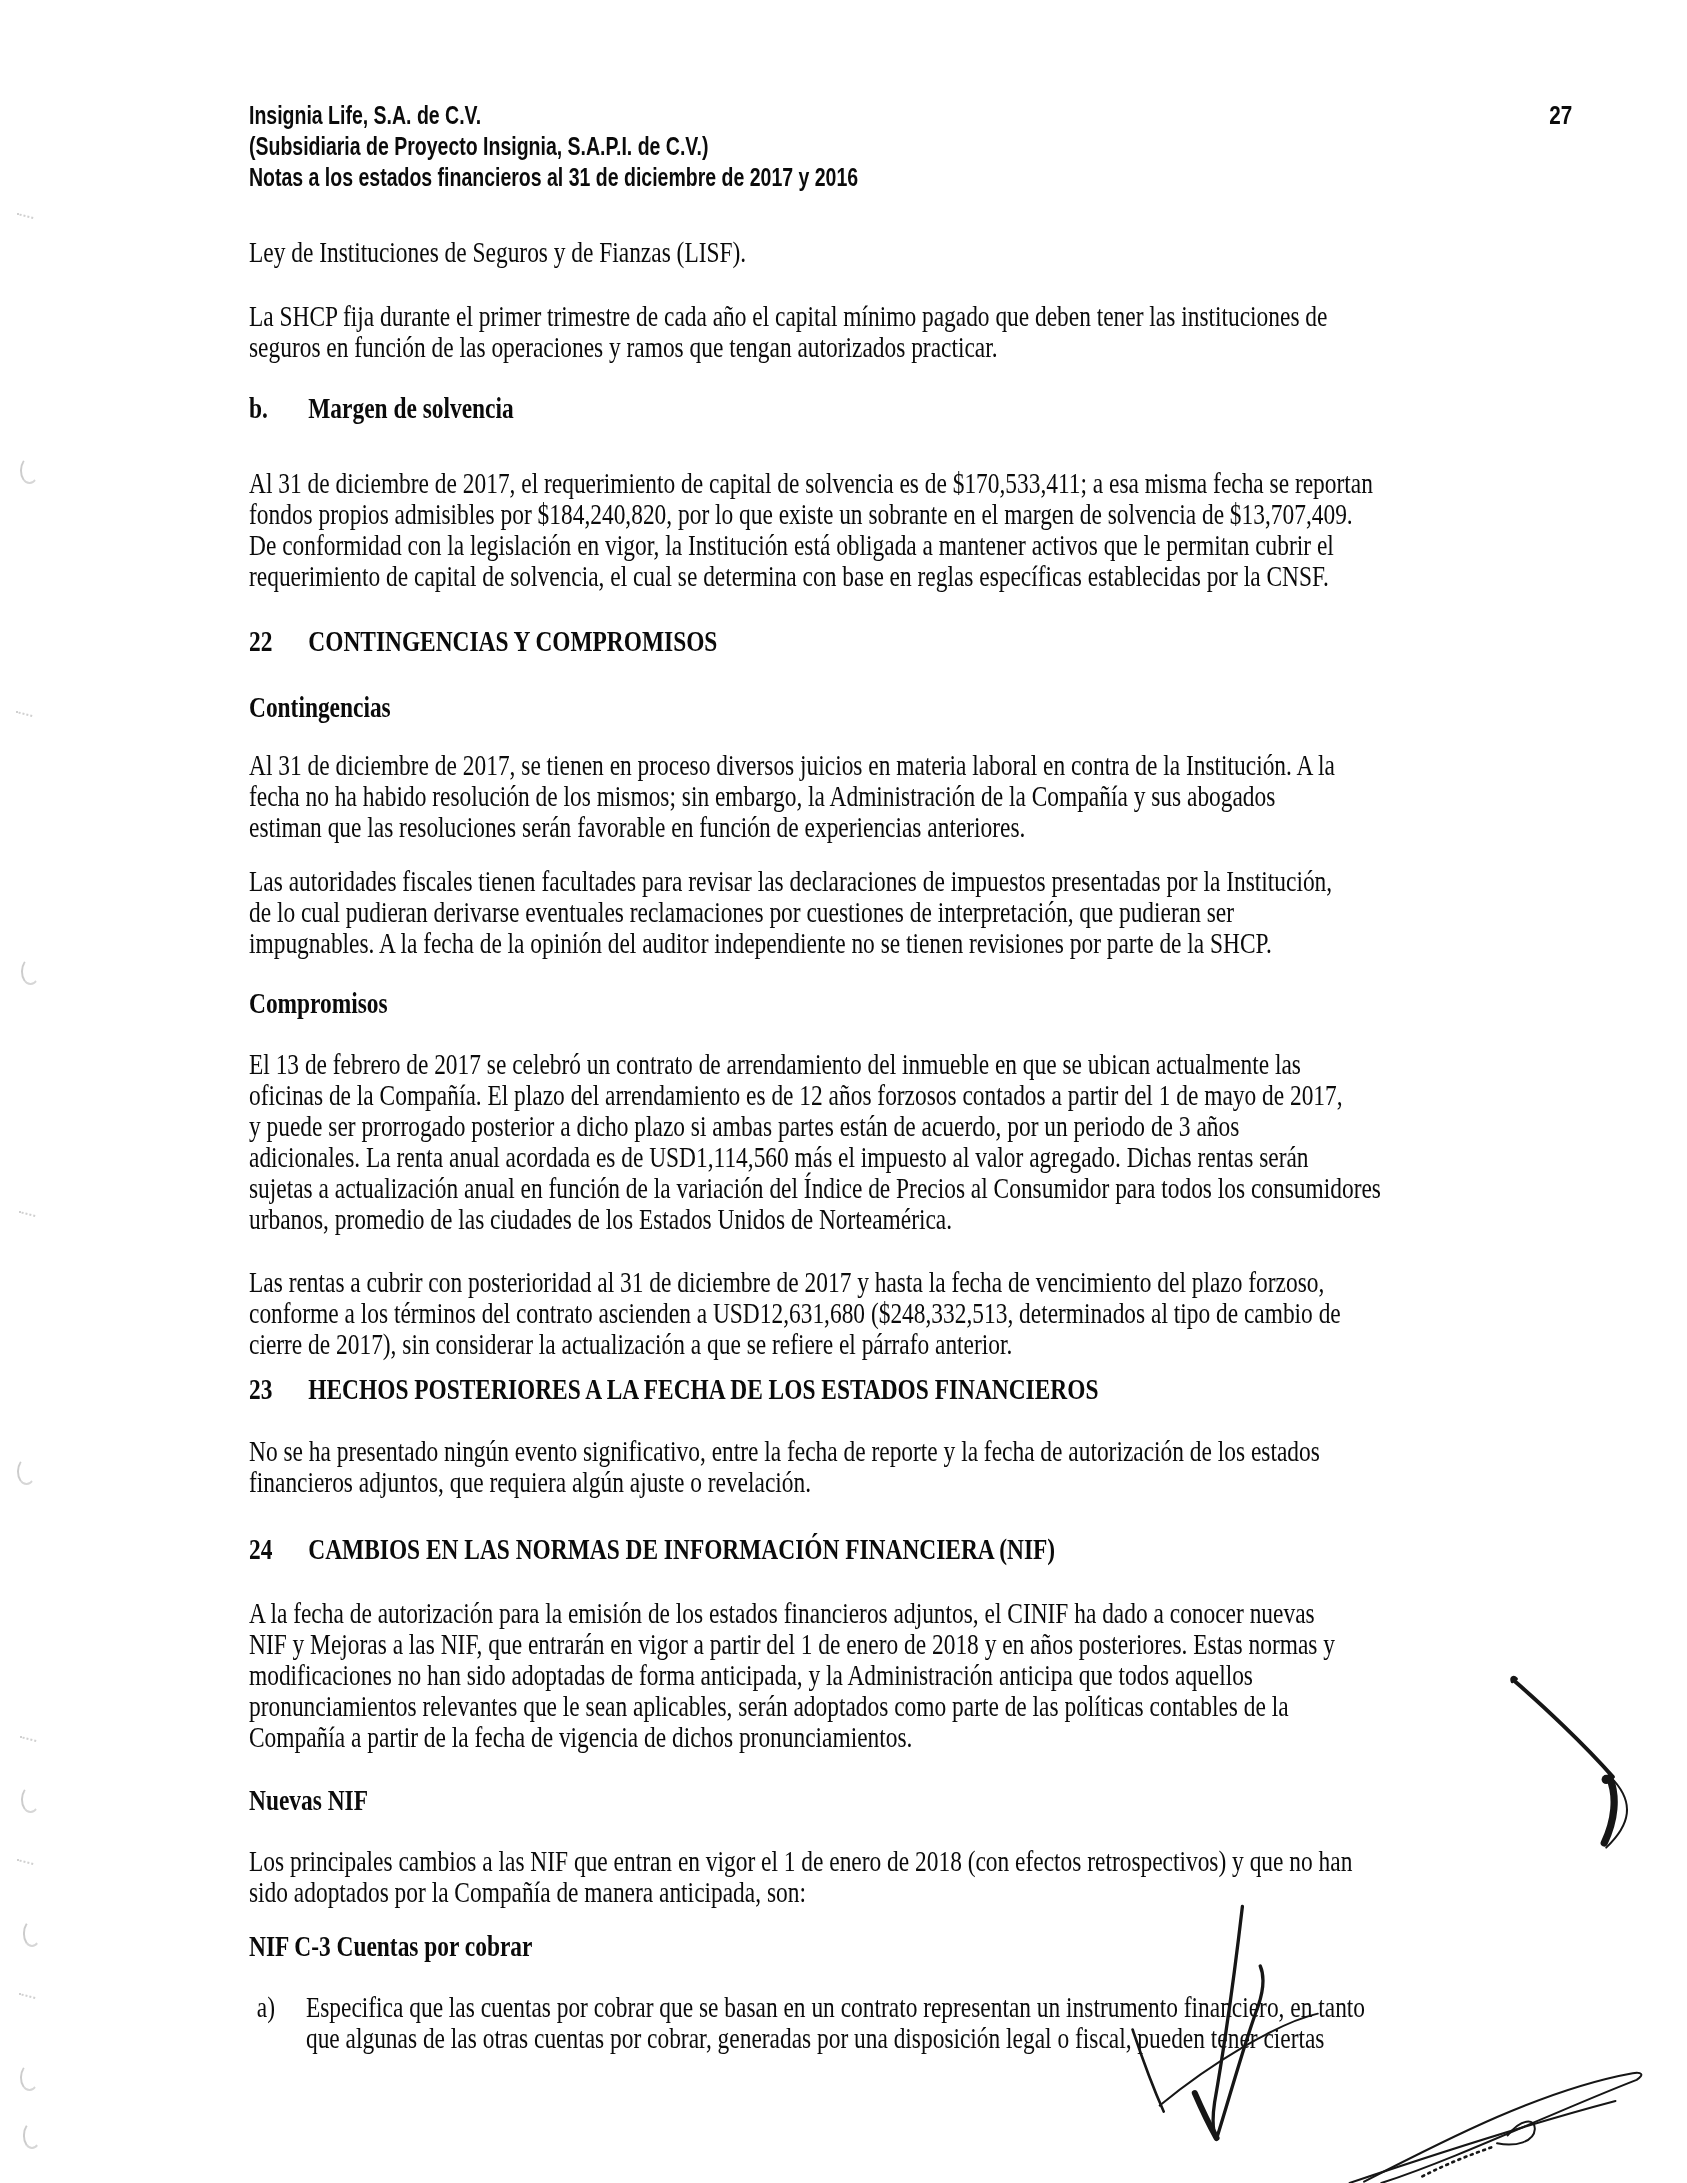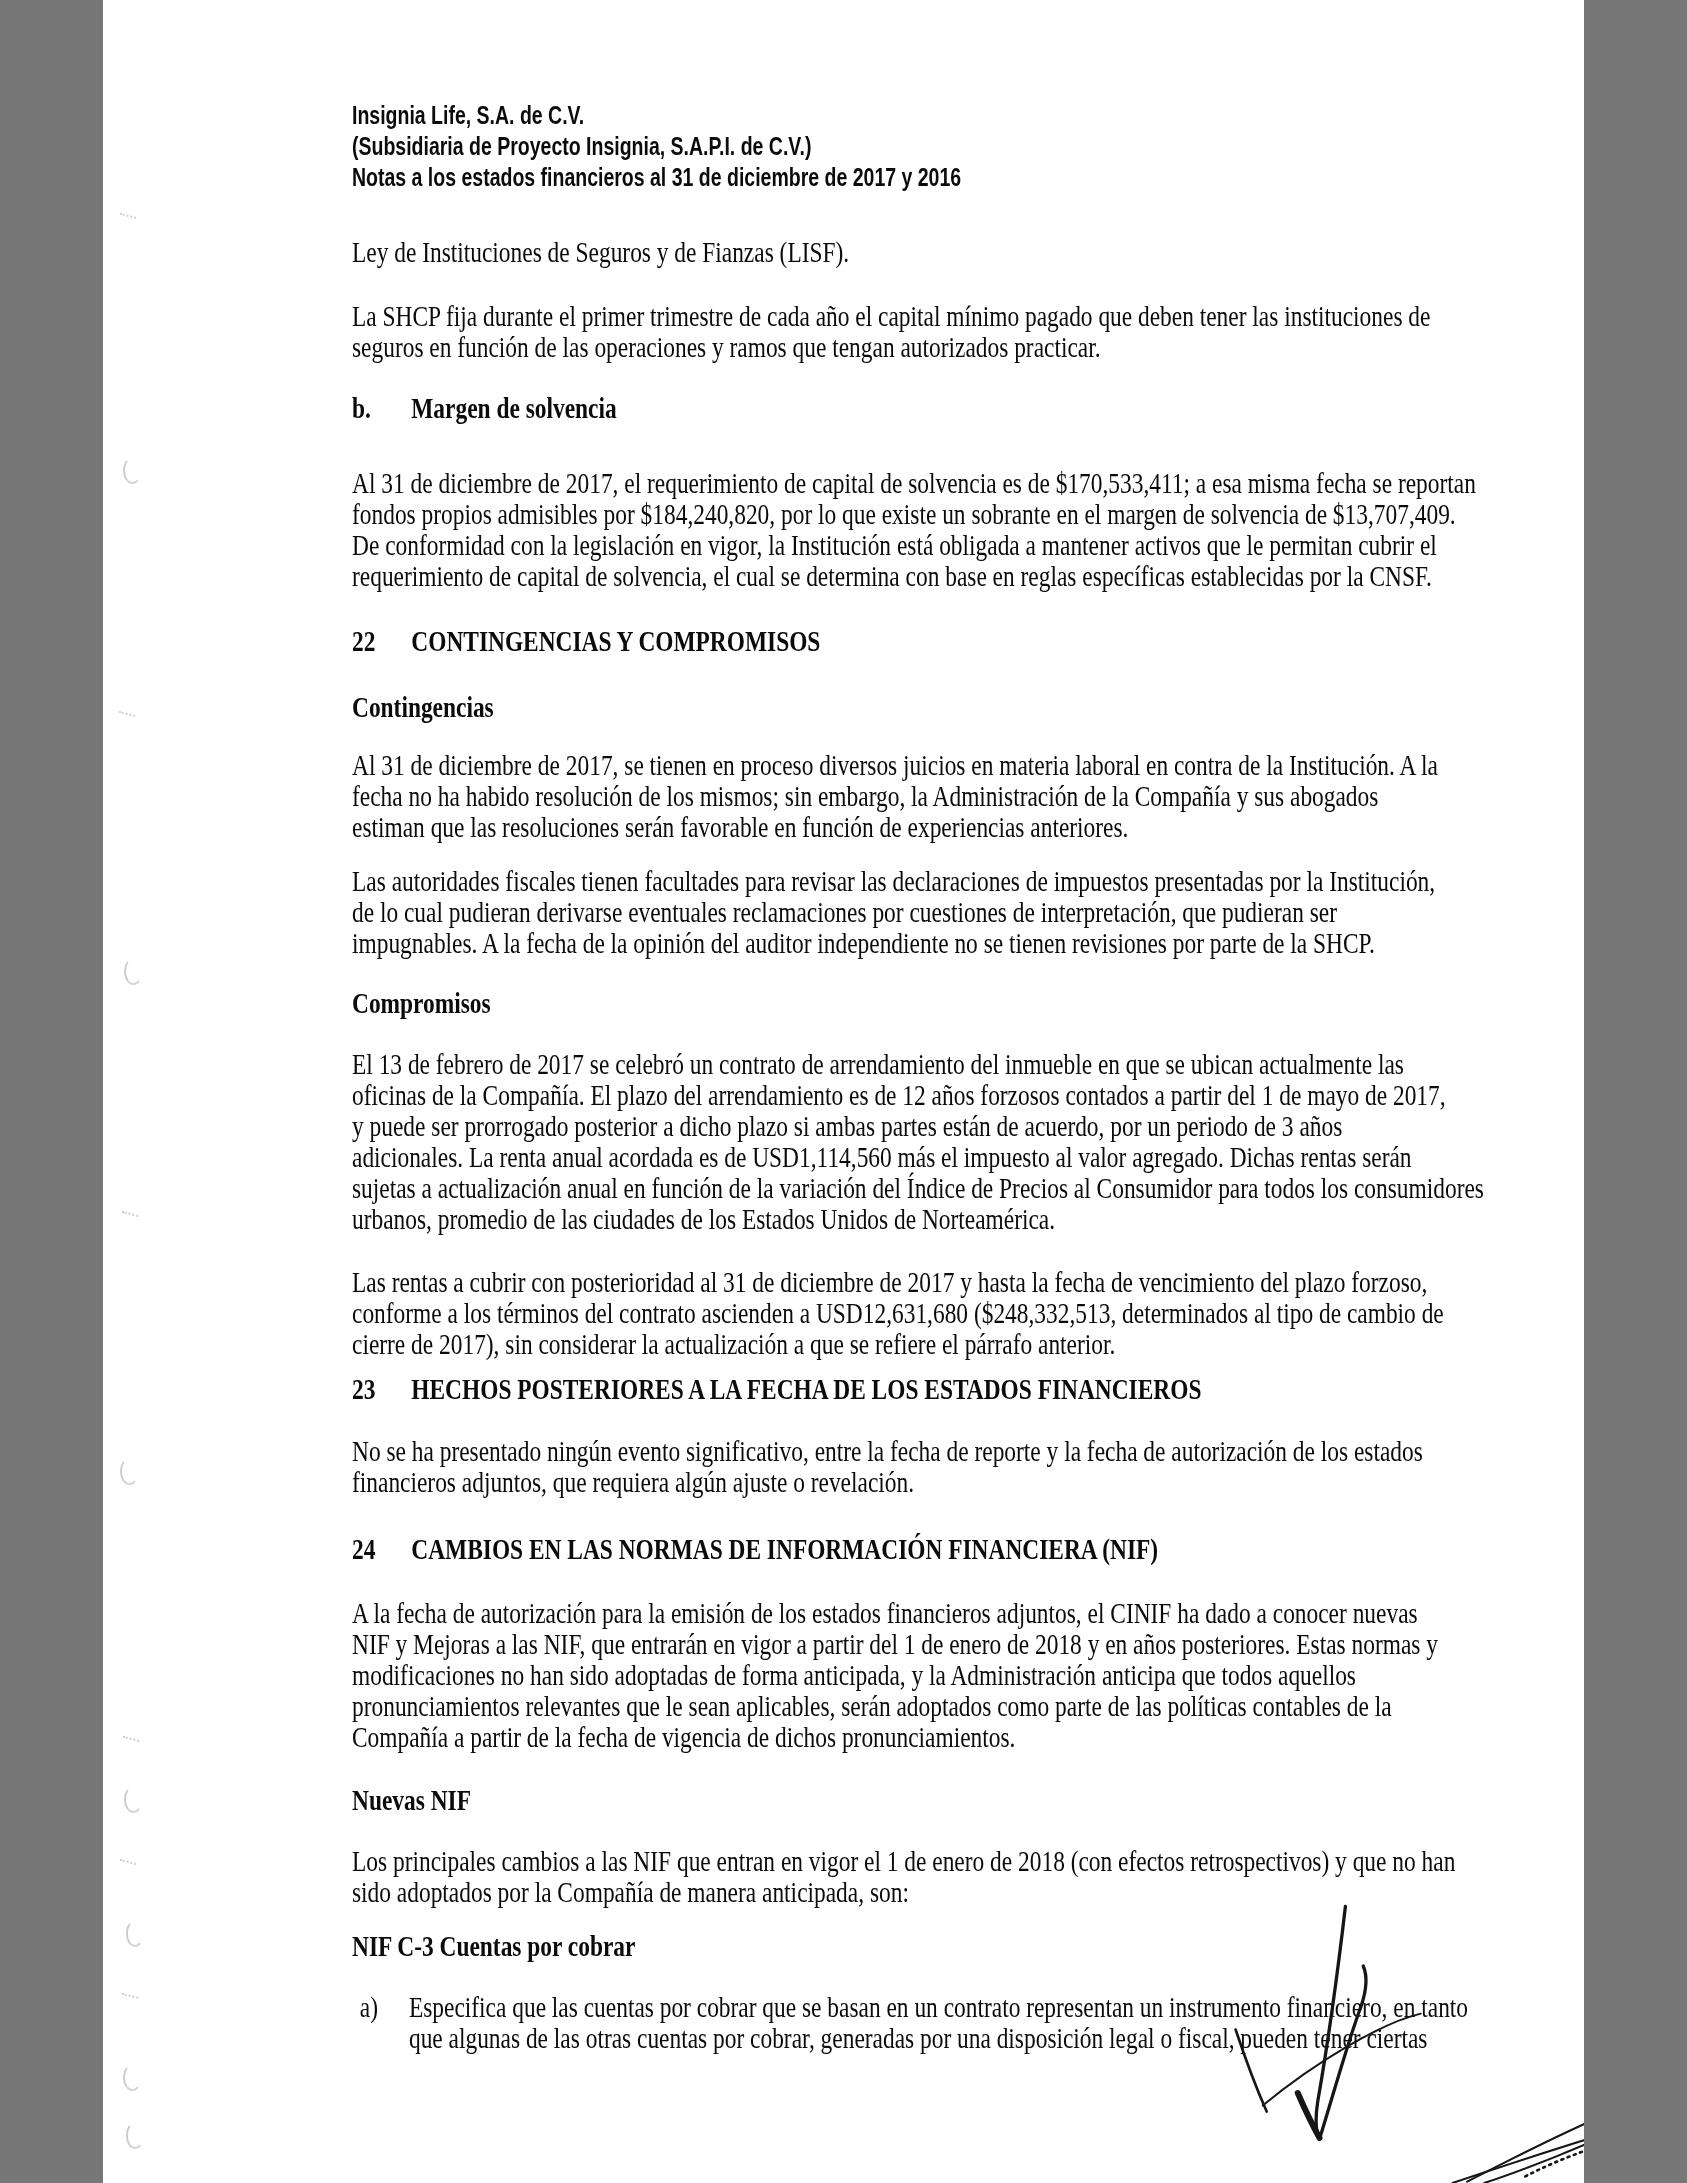--- a/index.html
+++ b/index.html
@@ -1,18 +1,18 @@
 <!DOCTYPE html>
 <html style="font-size:10.6px"><head>
 <meta charset="utf-8">
 <style>
   html, body { margin: 0; padding: 0; background: #777; }
   .page {
     position: relative;
-    width: 1481px;
+    width: 1687px;
     height: 2183px;
     margin: 0 auto;
     background: #ffffff;
     overflow: hidden;
     color: #0b0b0b;
   }
   
   .textcol {
     position: absolute;
     left: 249px;

